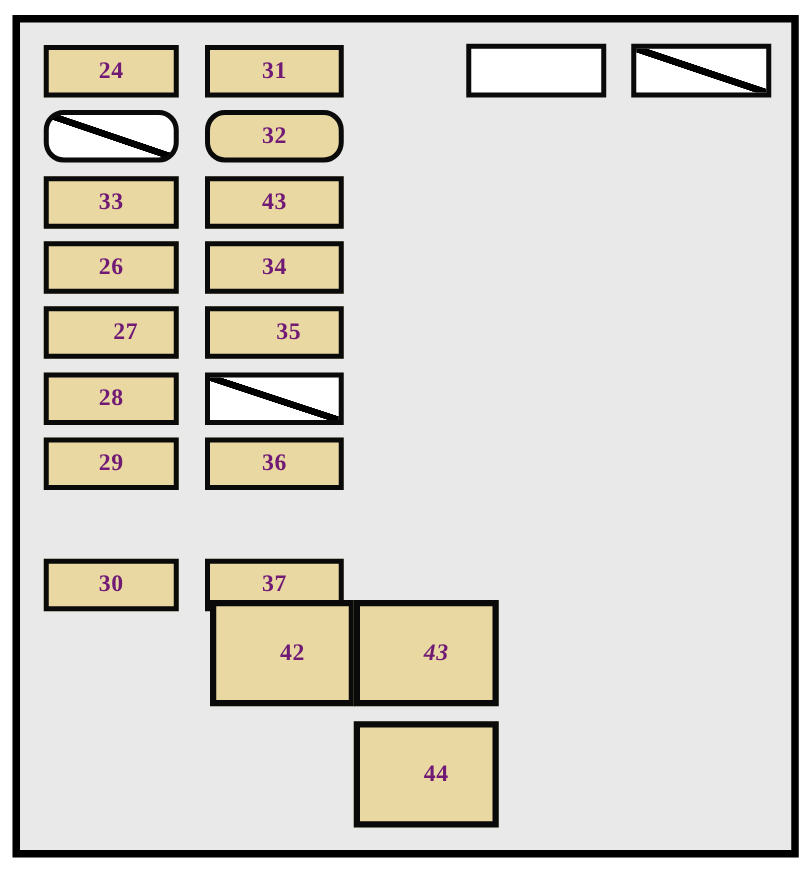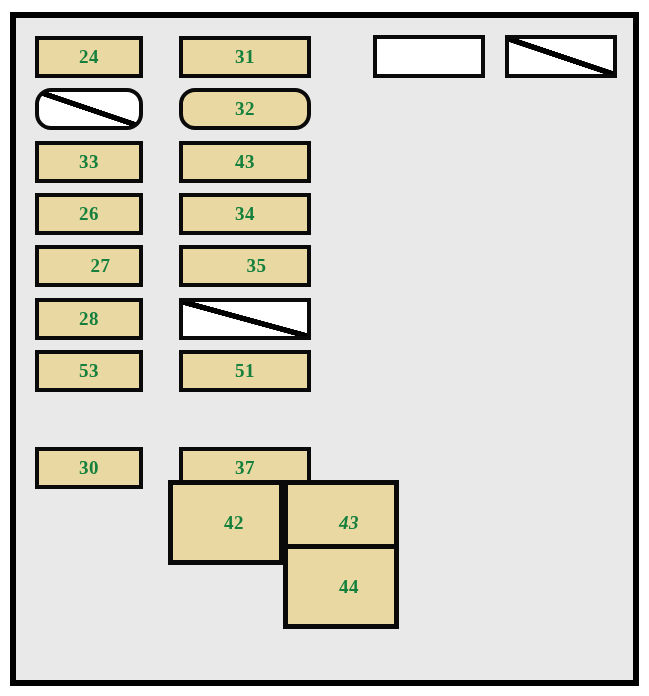--- a/index.html
+++ b/index.html
@@ -28,33 +28,33 @@
   .box {
     position: absolute;
     box-sizing: border-box;
     border: 4px solid #0a0a0a;
     background: #e9d8a2;
     display: flex;
     align-items: center;
     justify-content: center;
     font-weight: bold;
     font-size: 19px;
-    color: #15803d;
+    color: #701a75;
     letter-spacing: 0.5px;
   }
   .blank {
     background: #ffffff;
   }
   .diag {
     background: linear-gradient(to top right,
       #ffffff 45.5%, #000000 46%, #000000 54%, #ffffff 54.5%);
   }
   
   .c1 { left: 19px;  width: 108px; height: 42px; }
-  .c2 { left: 163px; width: 132px; height: 42px; }
+  .c2 { left: 148px; width: 111px; height: 42px; }
   
   .r1 { top: 18px; }
   .r2 { top: 70px; border-radius: 16px; }
   .r3 { top: 123px; }
   .r4 { top: 175px; }
   .r5 { top: 227px; padding-left: 23px; }
   .r6 { top: 280px; }
   .r7 { top: 332px; }
   .r8 { top: 385px; margin-top: 44px; }
   
@@ -64,21 +64,21 @@
   
   .sq {
     width: 116px;
     height: 85px;
     border-width: 5px;
     font-size: 19px;
     padding-left: 16px;
   }
   .s42 { left: 152px; top: 462px; }
   .s43 { left: 267px; top: 462px; font-style: italic; }
-  .s44 { left: 267px; top: 526px; justify-content: center; }
+  .s44 { left: 267px; top: 559px; justify-content: center; }
 </style>
 </head>
 <body>
 
 <div class="canvas">
   <div class="panel">
 
     <div class="box c1 r1">
       <span>24</span>
     </div>
@@ -89,21 +89,21 @@
     <div class="box c1 r4">
       <span>26</span>
     </div>
     <div class="box c1 r5">
       <span>27</span>
     </div>
     <div class="box c1 r6">
       <span>28</span>
     </div>
     <div class="box c1 r7">
-      <span>53</span>
+      <span>29</span>
     </div>
     <div class="box c1 r8">
       <span>30</span>
     </div>
 
     <div class="box c2 r1">
       <span>31</span>
     </div>
     <div class="box c2 r2">
       <span>32</span>
@@ -112,21 +112,21 @@
       <span>43</span>
     </div>
     <div class="box c2 r4">
       <span>34</span>
     </div>
     <div class="box c2 r5">
       <span>35</span>
     </div>
     <div class="box blank diag c2 r6"></div>
     <div class="box c2 r7">
-      <span>51</span>
+      <span>36</span>
     </div>
     <div class="box c2 r8">
       <span>37</span>
     </div>
 
     <div class="box blank tr trA"></div>
     <div class="box blank diag tr trB"></div>
 
     <div class="box sq s42">
       <span>42</span>

